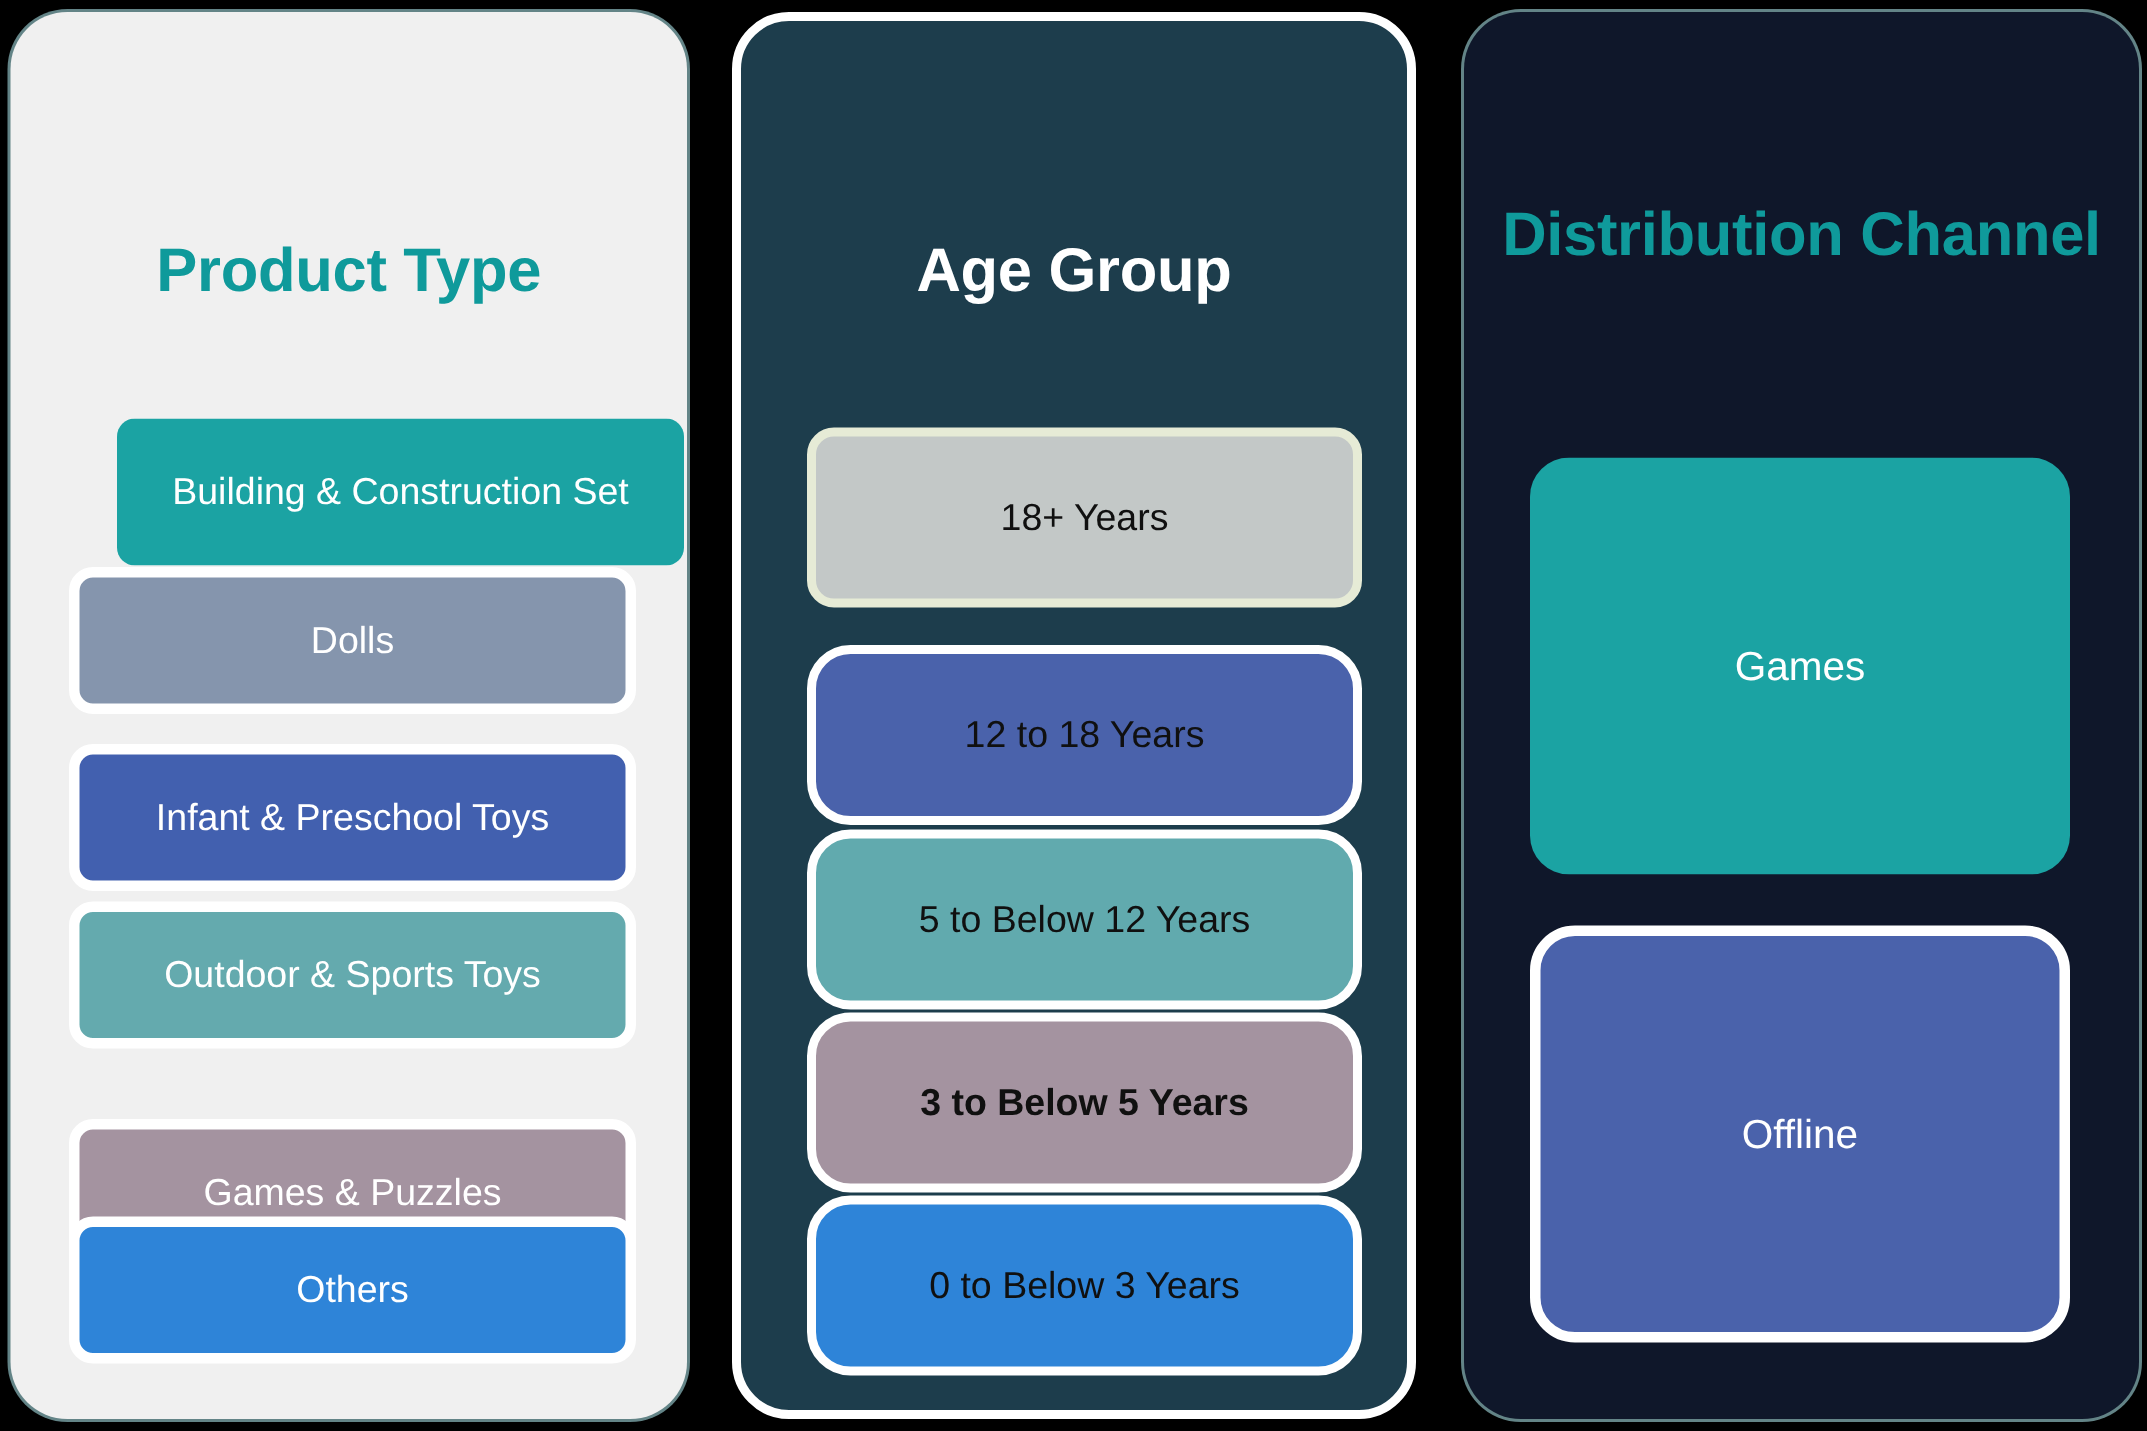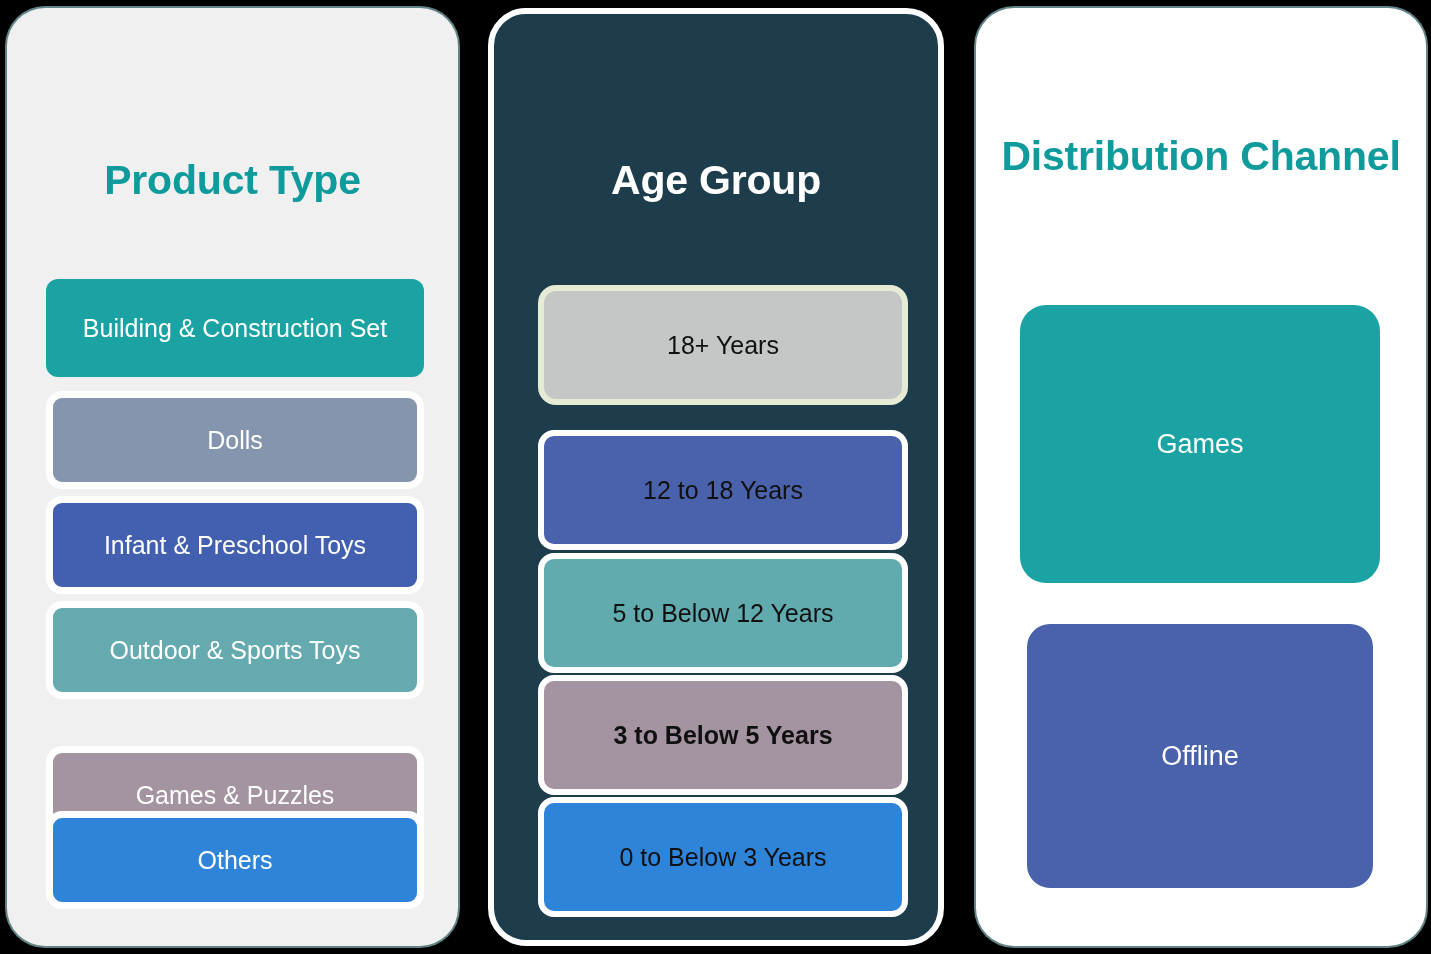--- a/index.html
+++ b/index.html
@@ -85,37 +85,38 @@
     left: 39px;
     width: 378px;
     height: 98px;
     color: #FFFFFF;
     border: 7px solid #FFFFFF;
     border-radius: 16px;
   }
   .product-box.first {
     border-color: transparent;
     border-radius: 12px;
+    margin-left: 32px;
   }
 
   #pb-0 { top: 271px; }
-  #pb-1 { top: 383px; }
+  #pb-1 { top: 370px; }
   #pb-2 { top: 488px; }
   #pb-3 { top: 593px; }
   #pb-4 { top: 738px; text-align: right; }
   #pb-5 { top: 803px; }
 
   
   .age-box {
     left: 44px;
     width: 370px;
     height: 120px;
     color: #101010;
     border: 6px solid #FFFFFF;
-    border-radius: 16px;
+    border-radius: 29px;
   }
   .age-box.highlight {
     border-color: #E6EBD6;
     border-radius: 18px;
   }
 
   #ab-0 { top: 271px; }
   #ab-1 { top: 416px; }
   #ab-2 { top: 539px; }
   #ab-3 { top: 661px; font-weight: bold; }
@@ -169,21 +170,21 @@
 
     <div class="item-box age-box" id="ab-1" style="background: rgb(74, 98, 171); color: rgb(16, 16, 16); border-color: rgb(255, 255, 255);">12 to 18 Years</div>
 
     <div class="item-box age-box" id="ab-2" style="background: rgb(97, 170, 174); color: rgb(16, 16, 16); border-color: rgb(255, 255, 255);">5 to Below 12 Years</div>
 
     <div class="item-box age-box" id="ab-3" style="background: rgb(164, 147, 160); color: rgb(16, 16, 16); border-color: rgb(255, 255, 255);">3 to Below 5 Years</div>
 
     <div class="item-box age-box" id="ab-4" style="background: rgb(46, 132, 216); color: rgb(16, 16, 16); border-color: rgb(255, 255, 255);">0 to Below 3 Years</div>
   </section>
 
-  <section class="panel panel-light" id="panel-channel" style="background: #ffffff;">
+  <section class="panel panel-light" id="panel-channel" style="background: #0f172a;">
 
     <h2 class="panel-title title-teal" id="title-channel" style="color: rgb(15, 154, 155);">Distribution Channel</h2>
 
     <div class="item-box channel-box" id="cb-0" style="background: rgb(27, 163, 163); color: rgb(255, 255, 255);">Games</div>
 
     <div class="item-box channel-box bordered" id="cb-1" style="background: rgb(74, 98, 171); color: rgb(255, 255, 255);">Offline</div>
   </section>
 
 </div>
 

